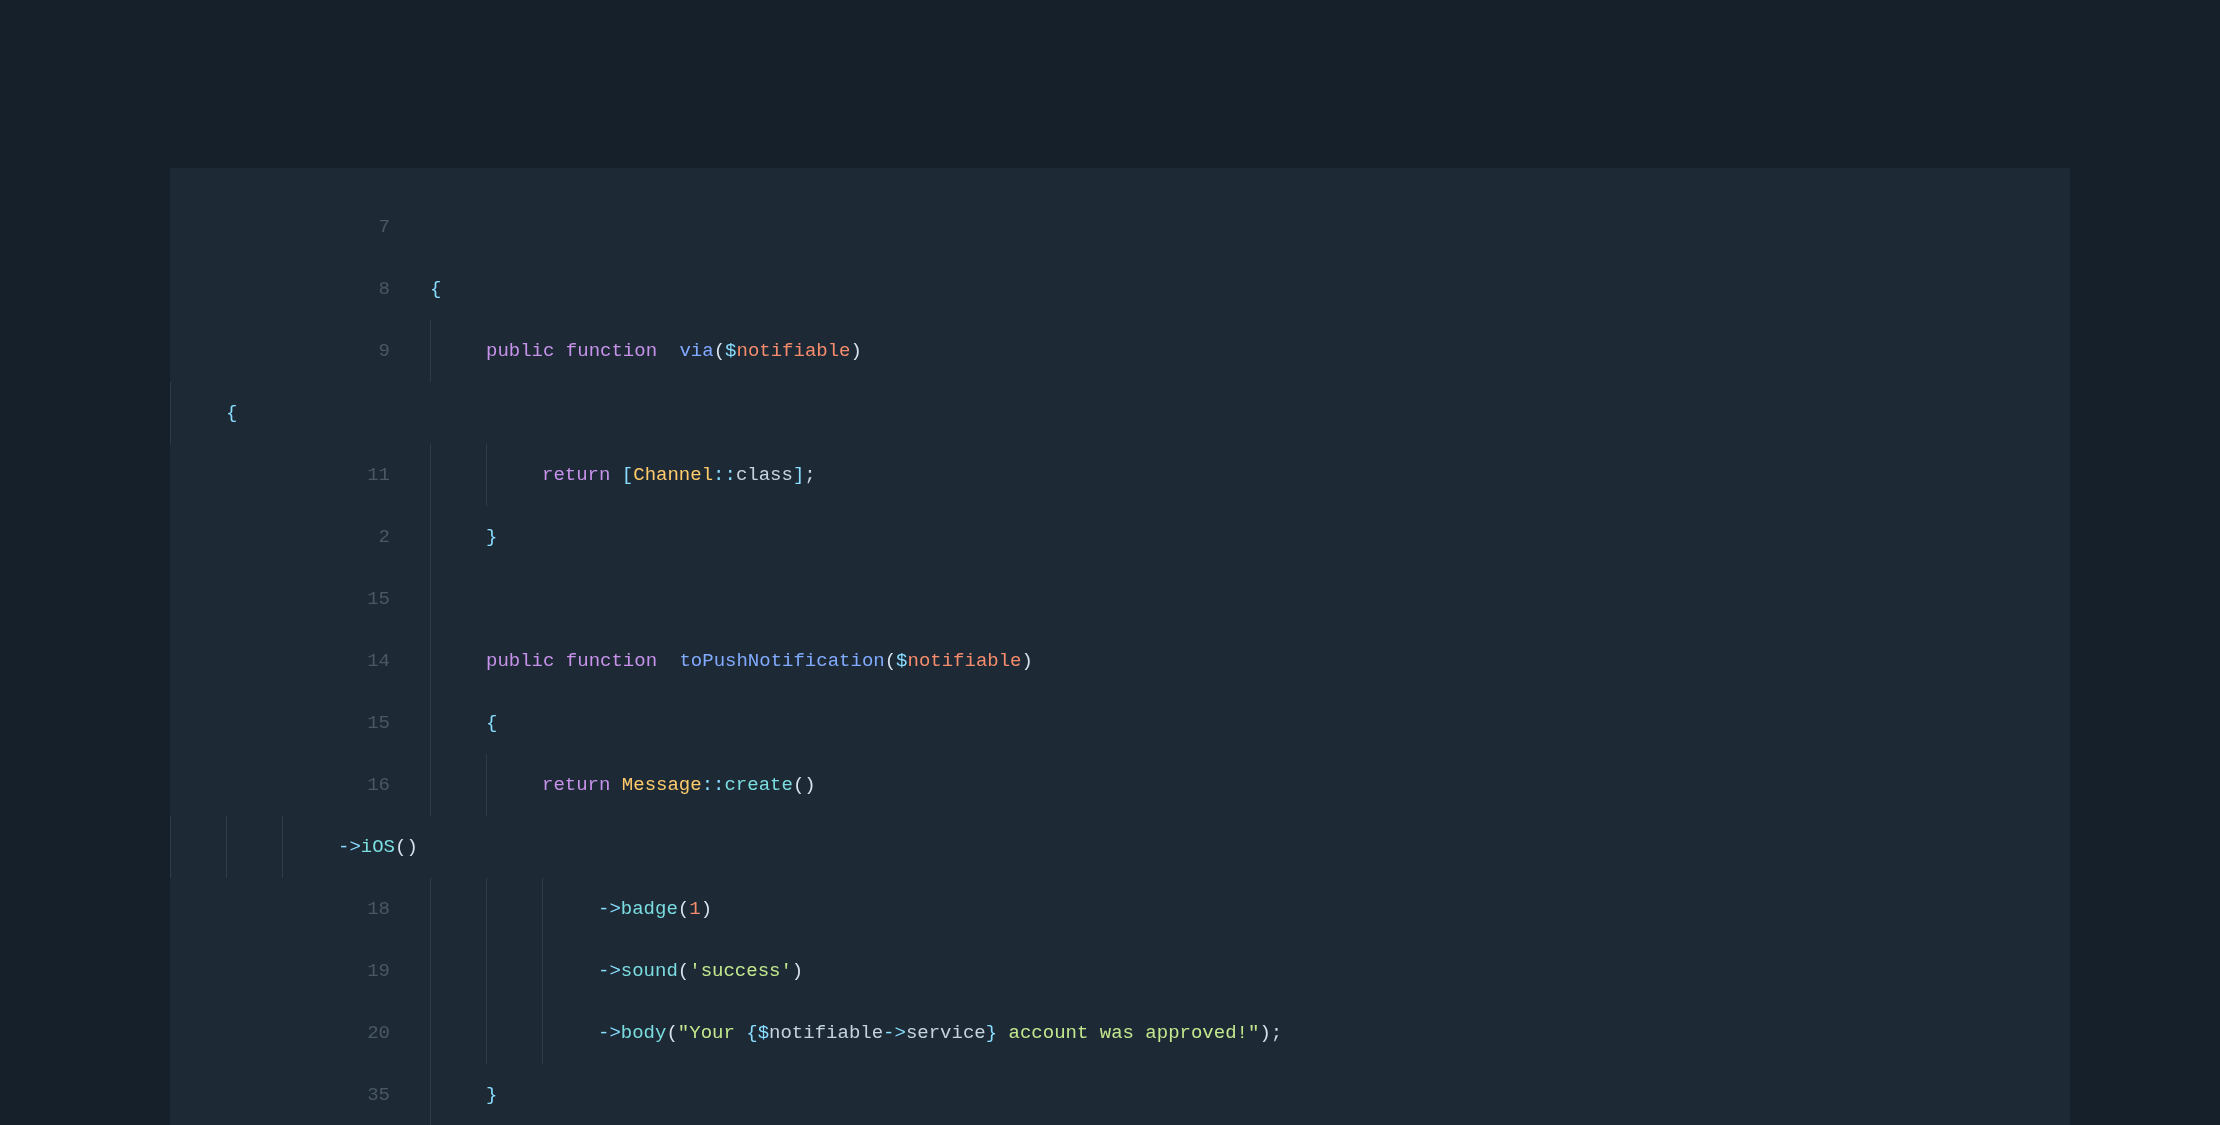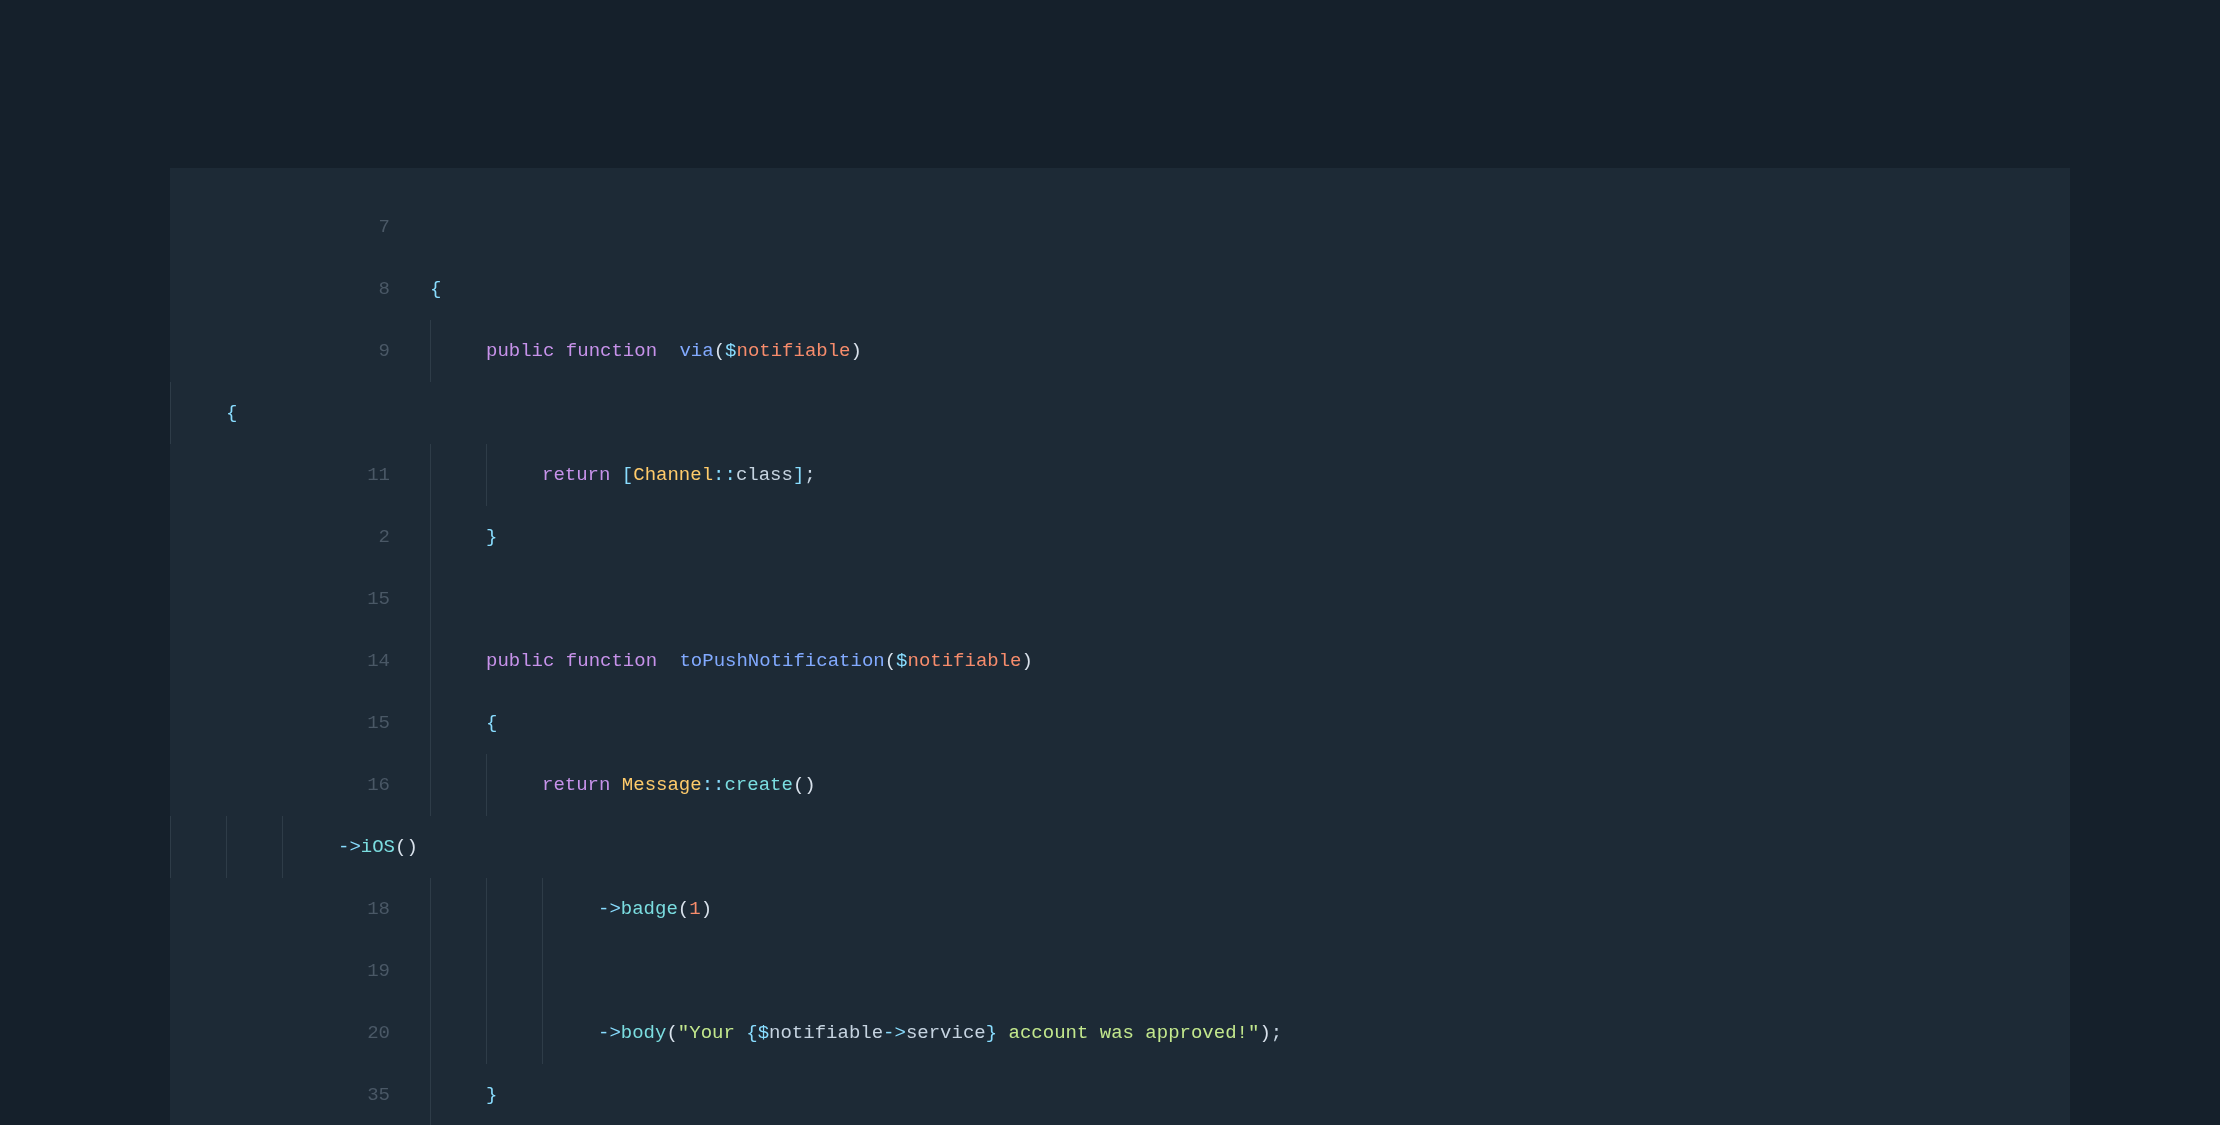--- a/index.html
+++ b/index.html
@@ -72,17 +72,17 @@
       <div class="code-line"><div class="gutter">9</div><div class="indent-guides"><div class="guide"></div></div><div class="code"><span class="kw-purple">public</span><span class="plain"> </span><span class="kw-purple">function</span><span class="plain"> </span><span class="func-blue">via</span><span class="paren">(</span><span class="punct">$</span><span class="var-orange">notifiable</span><span class="paren">)</span></div></div>
       <div class="code-line"><div class="indent-guides"><div class="guide"></div></div><div class="code"><span class="punct">{</span></div></div>
       <div class="code-line"><div class="gutter">11</div><div class="indent-guides"><div class="guide"></div><div class="guide"></div></div><div class="code"><span class="kw-purple">return</span><span class="plain"> </span><span class="punct">[</span><span class="type-yellow">Channel</span><span class="punct">::</span><span class="plain">class</span><span class="punct">]</span><span class="punct-dim">;</span></div></div>
       <div class="code-line"><div class="gutter">2</div><div class="indent-guides"><div class="guide"></div></div><div class="code"><span class="punct">}</span></div></div>
       <div class="code-line"><div class="gutter">15</div><div class="indent-guides"><div class="guide"></div></div><div class="code"></div></div>
       <div class="code-line"><div class="gutter">14</div><div class="indent-guides"><div class="guide"></div></div><div class="code"><span class="kw-purple">public</span><span class="plain"> </span><span class="kw-purple">function</span><span class="plain"> </span><span class="func-blue">toPushNotification</span><span class="paren">(</span><span class="punct">$</span><span class="var-orange">notifiable</span><span class="paren">)</span></div></div>
       <div class="code-line"><div class="gutter">15</div><div class="indent-guides"><div class="guide"></div></div><div class="code"><span class="punct">{</span></div></div>
       <div class="code-line"><div class="gutter">16</div><div class="indent-guides"><div class="guide"></div><div class="guide"></div></div><div class="code"><span class="kw-purple">return</span><span class="plain"> </span><span class="type-yellow">Message</span><span class="punct">::</span><span class="func-teal">create</span><span class="paren">()</span></div></div>
       <div class="code-line"><div class="indent-guides"><div class="guide"></div><div class="guide"></div><div class="guide"></div></div><div class="code"><span class="arrow">-&gt;</span><span class="func-teal">iOS</span><span class="paren">()</span></div></div>
       <div class="code-line"><div class="gutter">18</div><div class="indent-guides"><div class="guide"></div><div class="guide"></div><div class="guide"></div></div><div class="code"><span class="arrow">-&gt;</span><span class="func-teal">badge</span><span class="paren">(</span><span class="num-orange">1</span><span class="paren">)</span></div></div>
-      <div class="code-line"><div class="gutter">19</div><div class="indent-guides"><div class="guide"></div><div class="guide"></div><div class="guide"></div></div></div>
+      <div class="code-line"><div class="gutter">19</div><div class="indent-guides"><div class="guide"></div><div class="guide"></div><div class="guide"></div></div><div class="code"><span class="arrow">-&gt;</span><span class="func-teal">sound</span><span class="paren">(</span><span class="str-green">'success'</span><span class="paren">)</span></div></div>
       <div class="code-line"><div class="gutter">20</div><div class="indent-guides"><div class="guide"></div><div class="guide"></div><div class="guide"></div></div><div class="code"><span class="arrow">-&gt;</span><span class="func-teal">body</span><span class="paren">(</span><span class="str-green">"Your </span><span class="punct">{</span><span class="punct">$</span><span class="plain">notifiable</span><span class="arrow">-&gt;</span><span class="plain">service</span><span class="punct">}</span><span class="str-green"> account was approved!"</span><span class="paren">)</span><span class="punct-dim">;</span></div></div>
       <div class="code-line"><div class="gutter">35</div><div class="indent-guides"><div class="guide"></div></div><div class="code"><span class="punct">}</span></div></div>
     </div>
 </div>
 
 </body></html>

